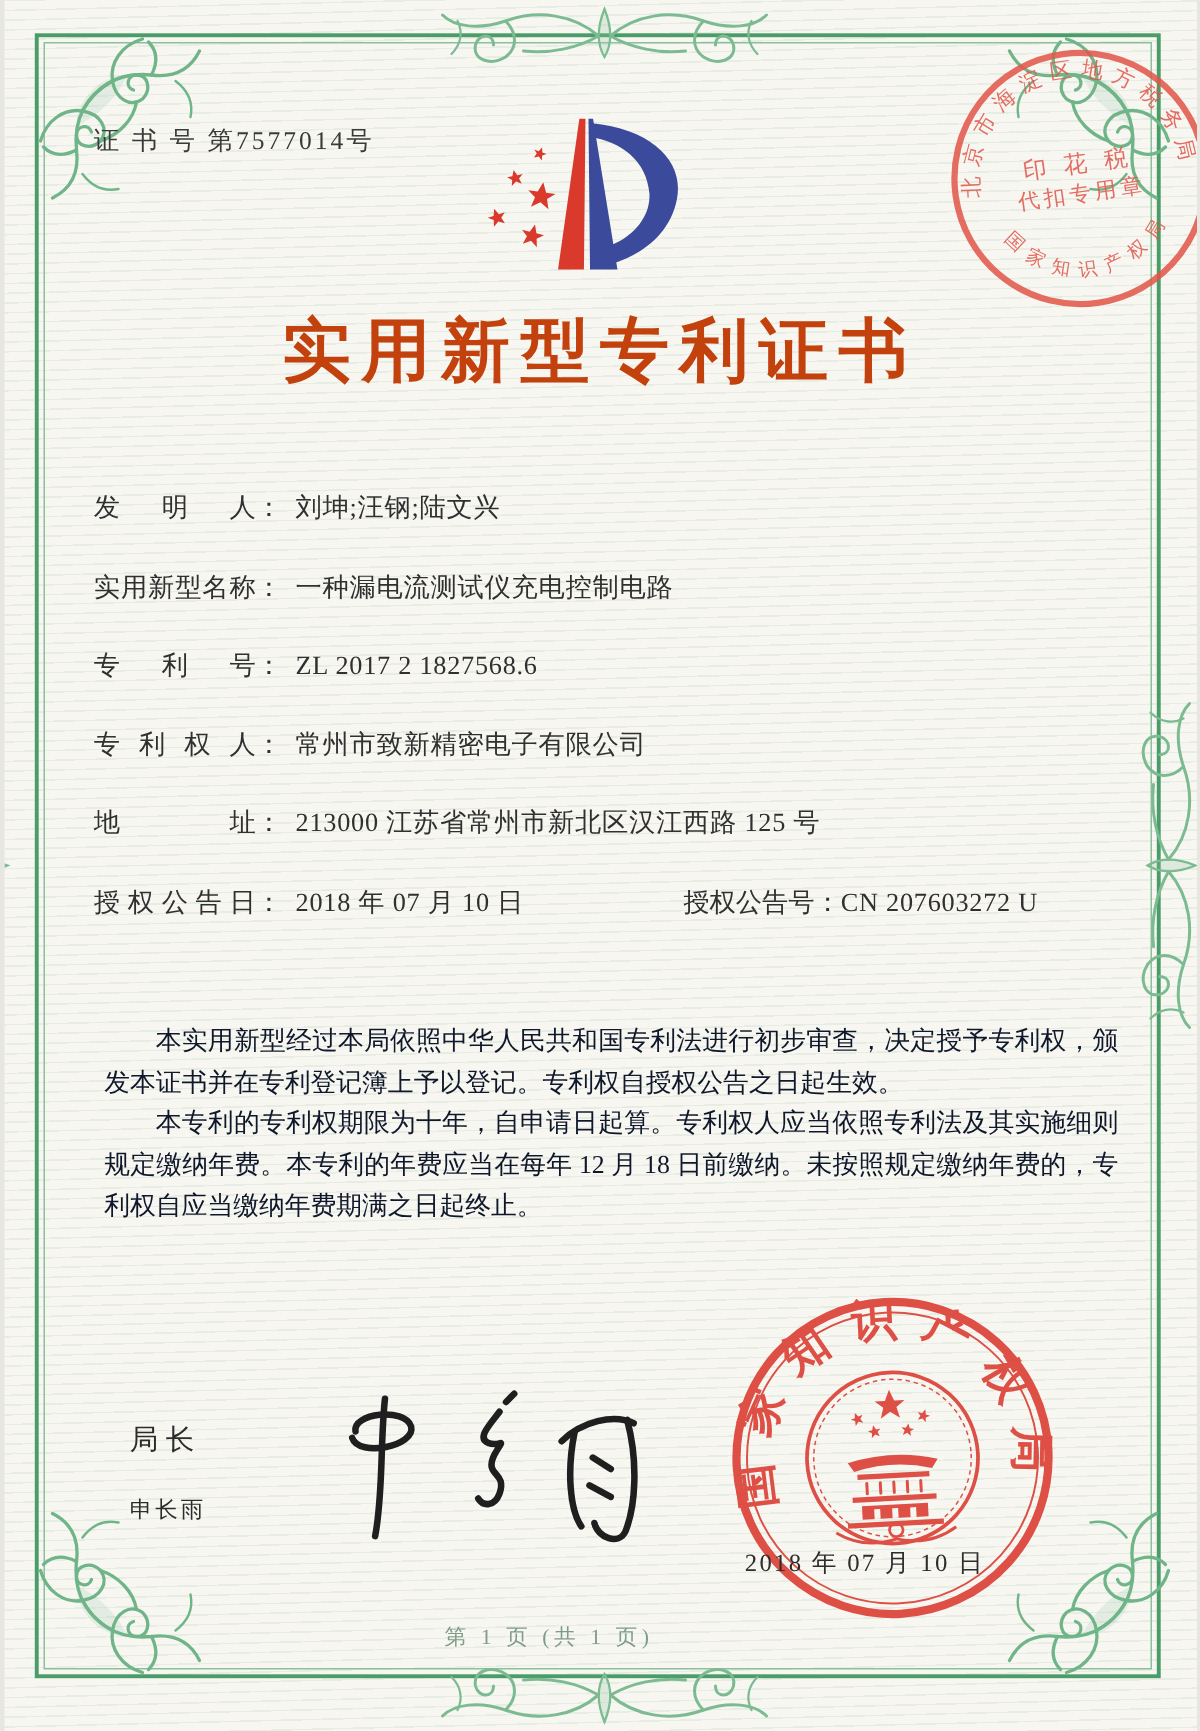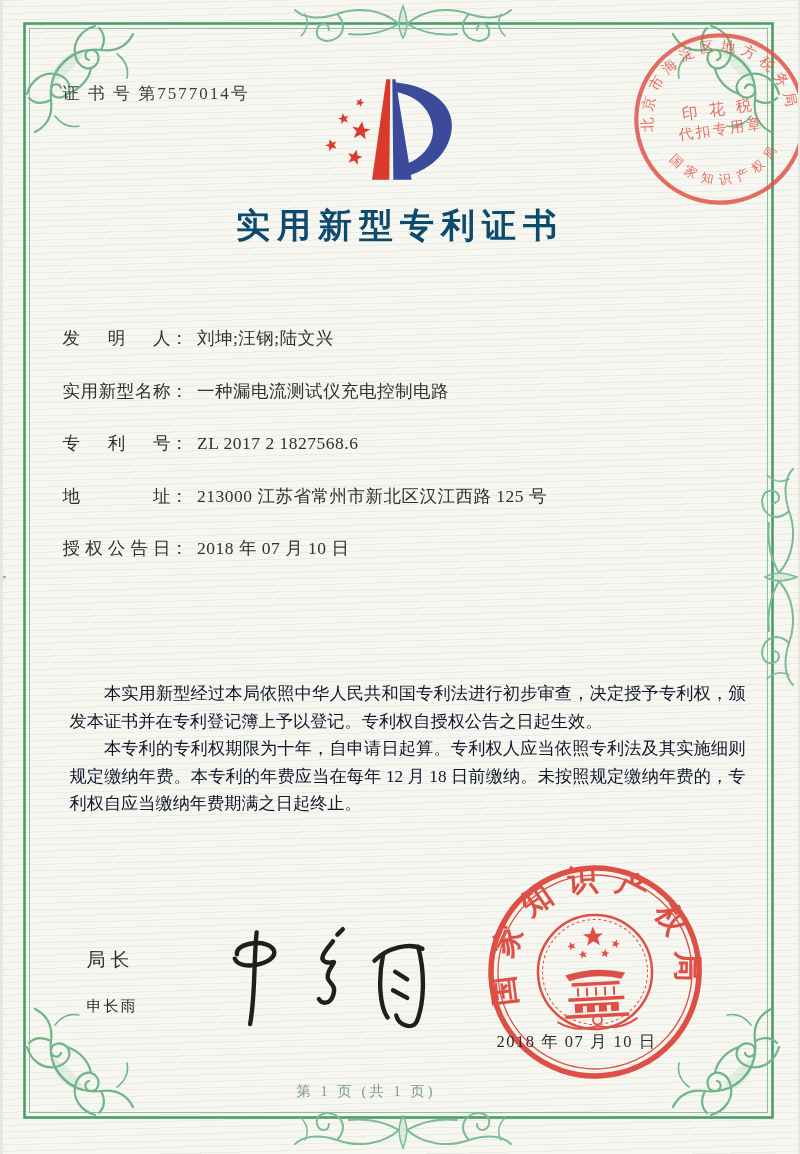--- a/index.html
+++ b/index.html
@@ -12,21 +12,21 @@
   
   .page::before{
     content:"";position:absolute;inset:0;
     background:
       repeating-linear-gradient(178.6deg, rgba(125,185,148,0.14) 0 1px, rgba(0,0,0,0) 1px 6.5px);
     pointer-events:none;
   }
   .orn-svg{position:absolute;left:0;top:0;pointer-events:none;}
   .abs{position:absolute;}
   .cert-no{left:60px;top:82px;font-size:17px;letter-spacing:2px;color:#3a3a3a;}
-  .title{left:0;right:0;top:203px;text-align:center;font-size:34px;letter-spacing:7px;color:#0c4a6e;font-weight:600;}
+  .title{left:0;right:0;top:203px;text-align:center;font-size:46px;letter-spacing:7px;color:#c2410c;font-weight:600;}
   .fields{left:60px;top:326px;right:50px;font-size:17.5px;color:#303030;}
   .frow{height:52.5px;line-height:25px;position:relative;white-space:nowrap;}
   .flabel{display:inline-block;width:108px;text-align:justify;text-align-last:justify;vertical-align:top;}
   .fcolon{display:inline-block;margin-right:9px;}
   .fval{letter-spacing:0.5px;}
   .grant-no{position:absolute;left:393px;top:0;}
   .body-text{left:67px;right:52px;top:680px;font-size:17.2px;line-height:27.6px;color:#0f172a;text-align:justify;}
   .body-text p{margin:0;text-indent:2em;}
   .signer-title{left:84px;top:947px;font-size:19px;letter-spacing:5px;color:#2c2c2c;font-family:Liberation Sans, sans-serif;}
   .signer-name{left:84px;top:997px;font-size:15px;letter-spacing:2px;color:#2c2c2c;font-family:Liberation Sans, sans-serif;}
@@ -118,24 +118,30 @@
     <div class="frow">
       <span class="flabel">发明人</span><span class="fcolon">：</span><span class="fval">刘坤;汪钢;陆文兴</span>
     </div>
     <div class="frow">
       <span class="flabel">实用新型名称</span><span class="fcolon">：</span><span class="fval">一种漏电流测试仪充电控制电路</span>
     </div>
     <div class="frow">
       <span class="flabel">专利号</span><span class="fcolon">：</span><span class="fval">ZL 2017 2 1827568.6</span>
     </div>
     <div class="frow">
+      <span class="flabel">专利权人</span><span class="fcolon">：</span><span class="fval">常州市致新精密电子有限公司</span>
+    </div>
+    <div class="frow">
       <span class="flabel">地址</span><span class="fcolon">：</span><span class="fval">213000  江苏省常州市新北区汉江西路 125 号</span>
     </div>
     <div class="frow">
       <span class="flabel">授权公告日</span><span class="fcolon">：</span><span class="fval">2018 年 07 月 10 日</span>
+      <span class="grant-no">
+        <span>授权公告号</span><span>：</span><span class="fval">CN 207603272 U</span>
+      </span>
     </div>
   </div>
 
   <div class="abs body-text">
     <p>本实用新型经过本局依照中华人民共和国专利法进行初步审查，决定授予专利权，颁发本证书并在专利登记簿上予以登记。专利权自授权公告之日起生效。</p>
     <p>本专利的专利权期限为十年，自申请日起算。专利权人应当依照专利法及其实施细则规定缴纳年费。本专利的年费应当在每年 12 月 18 日前缴纳。未按照规定缴纳年费的，专利权自应当缴纳年费期满之日起终止。</p>
   </div>
 
   <div class="abs signer-title">局长</div>
   <div class="abs signer-name">申长雨</div>

